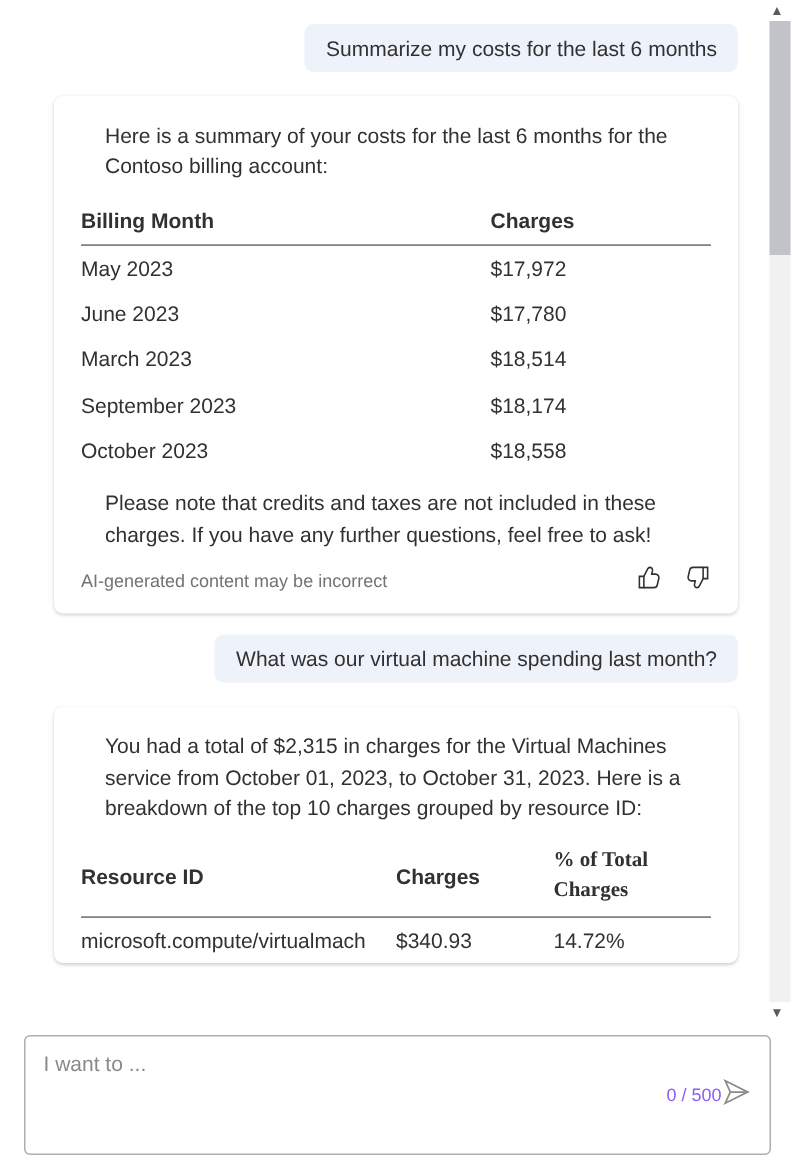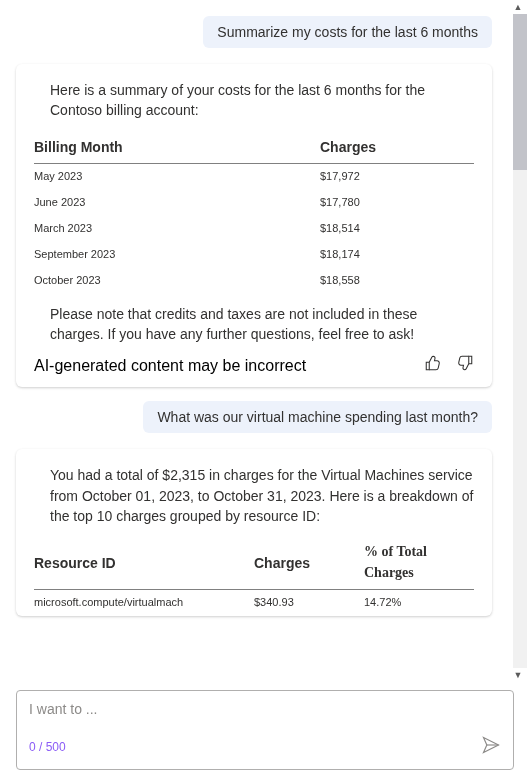--- a/index.html
+++ b/index.html
@@ -85,54 +85,53 @@
   table { width: 100%; border-collapse: collapse; margin: 6px 0 10px 0; }
   th {
     text-align: left;
     font-weight: 600;
     padding: 6px 0 6px 0;
     border-bottom: 1px solid #808080;
     font-size: 14px;
   }
   td {
     padding: 5px 0;
-    font-size: 11px;
+    font-size: 14px;
     vertical-align: top;
   }
   .table1 td:first-child { width: 65%; }
   .footer-row {
     display: flex;
     align-items: center;
     justify-content: space-between;
     margin-top: 6px;
   }
-  .disclaimer { font-size: 16px; color: #000000; }
+  .disclaimer { font-size: 12px; color: #737373; }
   .feedback { display: flex; gap: 14px; }
   .feedback svg { width: 18px; height: 18px; stroke: #323130; fill: none; stroke-width: 1.4; }
   .table2 th:nth-child(1) { width: 50%; }
   .table2 th:nth-child(2) { width: 25%; }
   .table2 th:nth-child(3) { width: 25%; font-family: Liberation Serif, serif; }
   .input-box {
     position: absolute;
     left: 16px;
     top: 690px;
     width: 498px;
     height: 80px;
     border: 1px solid #b0afae;
     border-radius: 4px;
     padding: 10px 12px;
     display: flex;
-    flex-direction: column;
     justify-content: space-between;
   }
   .input-placeholder { color: #8c8a88; font-size: 14px; }
   .input-bottom { display: flex; justify-content: space-between; align-items: center; }
   .char-count { font-size: 12px; color: #8b5cf6; }
   .send-btn svg { width: 20px; height: 20px; stroke: #8c8a88; fill: none; stroke-width: 1.4; }
-  .content-inner { padding-top: 4px; }
+  .content-inner { padding-top: 4px; padding-left: 20px; }
   .clip { overflow: hidden; white-space: nowrap; text-overflow: clip; }
 </style>
 </head>
 <body>
 
 <div class="viewport">
   <div class="content-inner">
 
     <div class="user-bubble">Summarize my costs for the last 6 months</div>
 

